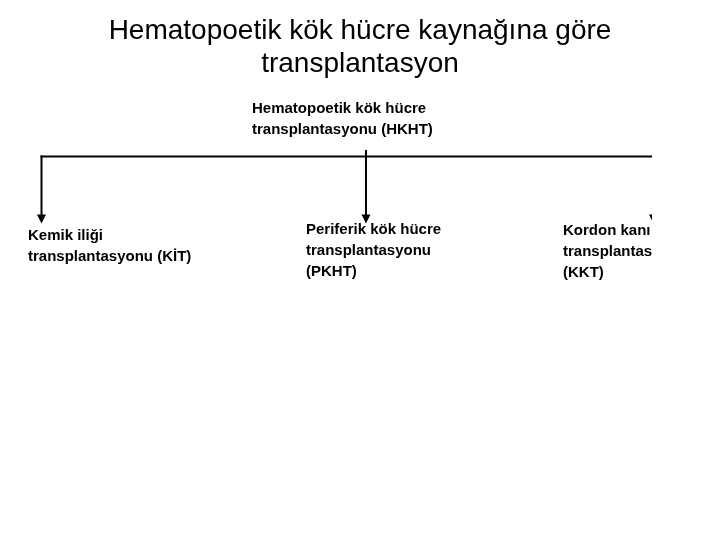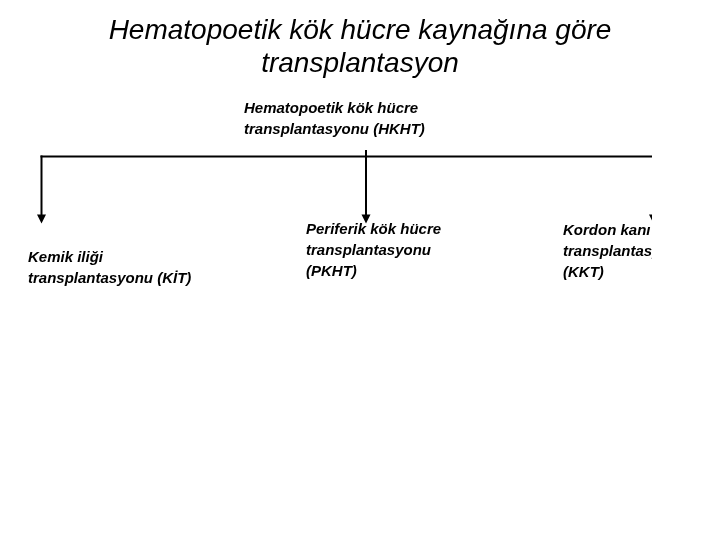--- a/index.html
+++ b/index.html
@@ -8,47 +8,46 @@
     background: #ffffff;
   }
   .slide {
     position: relative;
     width: 652px;
     height: 540px;
     background: #ffffff;
     overflow: hidden;
     font-family: "Liberation Sans", sans-serif;
     color: #000000;
-    font-style: italic;
   }
   .slide-title {
     position: absolute;
     top: 13px;
     left: 0;
     width: 720px;
     text-align: center;
     font-size: 28px;
     line-height: 33px;
     font-weight: 400;
     white-space: pre-line;
   }
   .node-label {
     position: absolute;
     font-size: 15px;
     font-weight: 700;
     line-height: 21px;
     white-space: pre-line;
   }
   .root-label {
-    left: 244px;
+    left: 252px;
     top: 97px;
   }
   .branch-label-kit {
     left: 28px;
-    top: 246px;
+    top: 224px;
   }
   .branch-label-pkht {
     left: 306px;
     top: 218px;
   }
   .branch-label-kkt {
     left: 563px;
     top: 219px;
   }
   .connector-svg {

